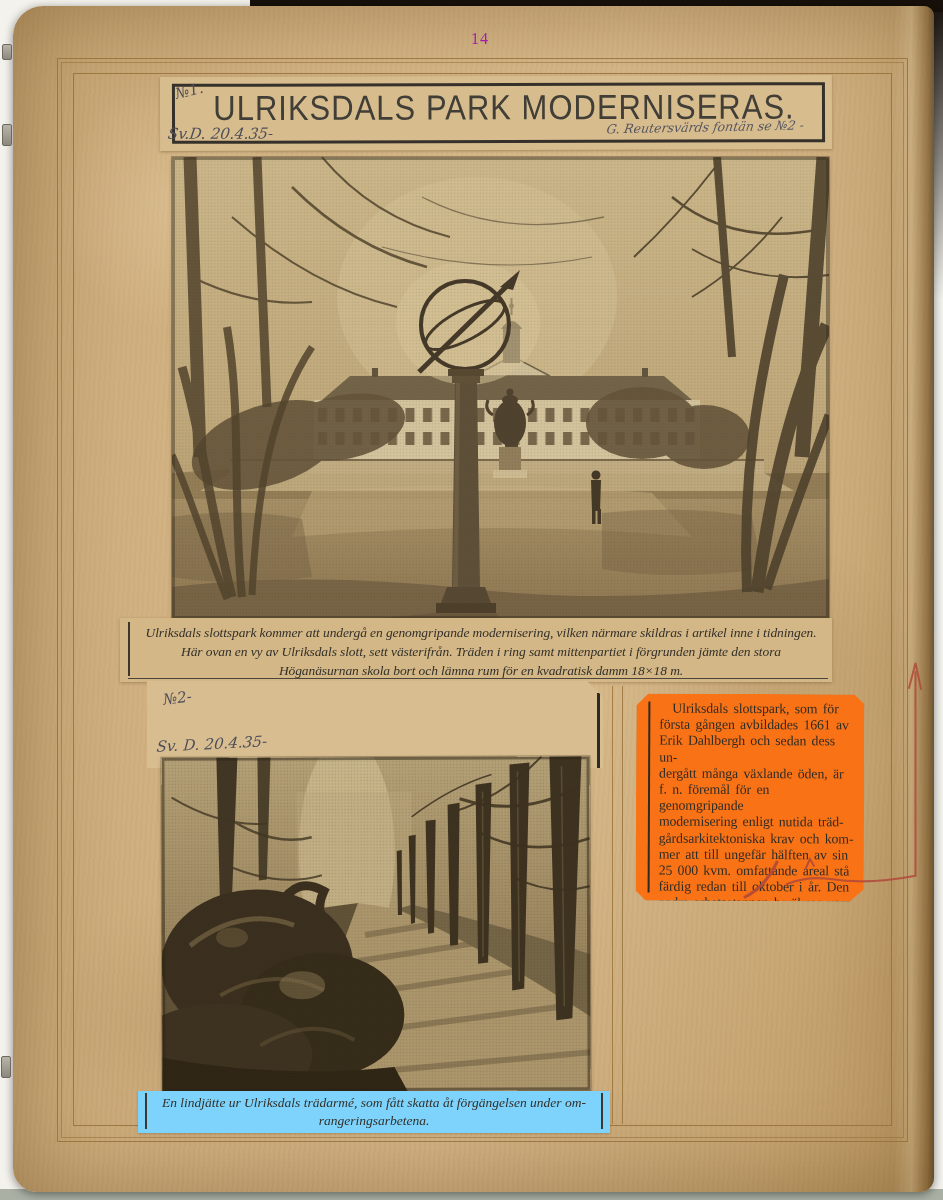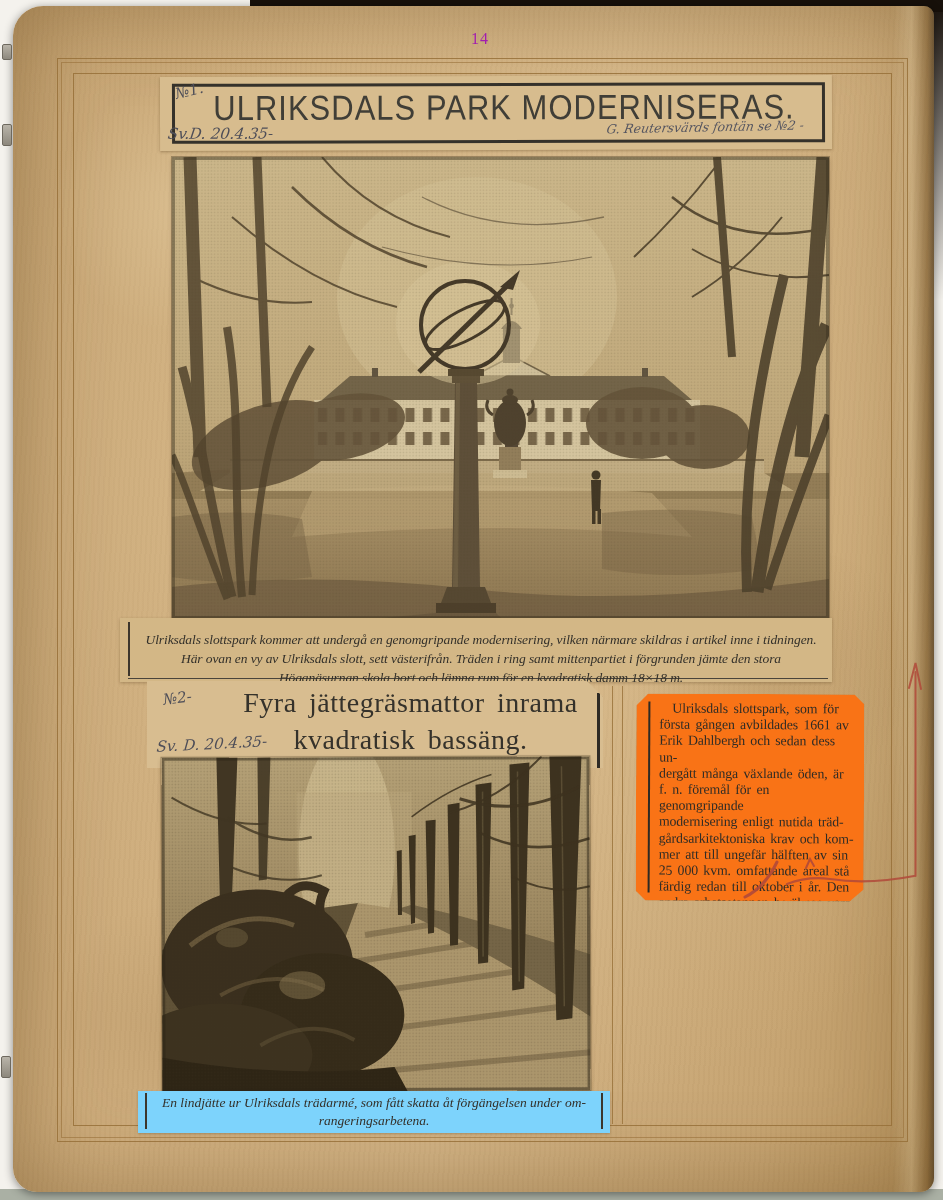--- a/index.html
+++ b/index.html
@@ -50,21 +50,21 @@
   
   .photo1{position:absolute;left:172px;top:157px;width:657px;height:462px;
     box-shadow:0 0 0 1px rgba(60,50,30,.35), 0 2px 4px rgba(70,45,15,.3);}
   .photo1 svg{display:block;width:100%;height:100%;}
 
   
   .cap1{position:absolute;left:120px;top:618px;width:712px;height:64px;background:#d3b786;
     box-shadow:0 1px 3px rgba(70,45,15,.3);}
   .cap1-rule-left{position:absolute;left:8px;top:4px;bottom:6px;width:2px;background:#3c362c;}
   .cap1-rule-bottom{position:absolute;left:8px;right:4px;bottom:3px;height:1px;background:#4a443a;}
-  .cap1-text{position:absolute;left:16px;right:6px;top:12px;text-align:center;
+  .cap1-text{position:absolute;left:16px;right:6px;top:5px;text-align:center;
     font:italic 13.5px/19px "Liberation Serif",serif;color:#33302a;white-space:pre-line;letter-spacing:-.1px;}
 
   
   .clip2{position:absolute;left:147px;top:681px;width:456px;height:87px;background:#d8bd90;
     box-shadow:0 1px 3px rgba(70,45,15,.3);
     clip-path:polygon(0 0, 440px 0, 100% 16px, 100% 100%, 0 100%);}
   .clip2-rule-right{position:absolute;right:3px;top:12px;bottom:0;width:3px;background:#2e2a24;}
   .headline2{position:absolute;left:85px;right:14px;top:3px;text-align:center;
     font:28px/37px "Liberation Serif",serif;color:#35322b;white-space:pre-line;letter-spacing:.5px;word-spacing:5px;}
   .hw-no2{left:16px;top:8px;font-size:15px;transform:rotate(-7deg);}
@@ -255,22 +255,20 @@
   <div class="cap1">
     <div class="cap1-rule-left"></div>
     <div class="cap1-rule-bottom"></div>
     <div class="cap1-text">Ulriksdals slottspark kommer att undergå en genomgripande modernisering, vilken närmare skildras i artikel inne i tidningen.
 Här ovan en vy av Ulriksdals slott, sett västerifrån.  Träden i ring samt mittenpartiet i förgrunden jämte den stora
 Höganäsurnan skola bort och lämna rum för en kvadratisk damm 18×18 m.</div>
   </div>
 
   <div class="clip2">
     <div class="clip2-rule-right"></div>
-    <div class="headline2">Fyra jättegräsmattor inrama
-kvadratisk bassäng.</div>
     <div class="hand hw-no2">№2-</div>
     <div class="hand hw-date2">Sv. D. 20.4.35-</div>
   </div>
 
   <div class="clip3">
     <div class="clip3-rule-left"></div>
     <div class="article-text">Ulriksdals slottspark, som för
 första gången avbildades 1661 av
 Erik Dahlbergh och sedan dess un-
 dergått många växlande öden, är

